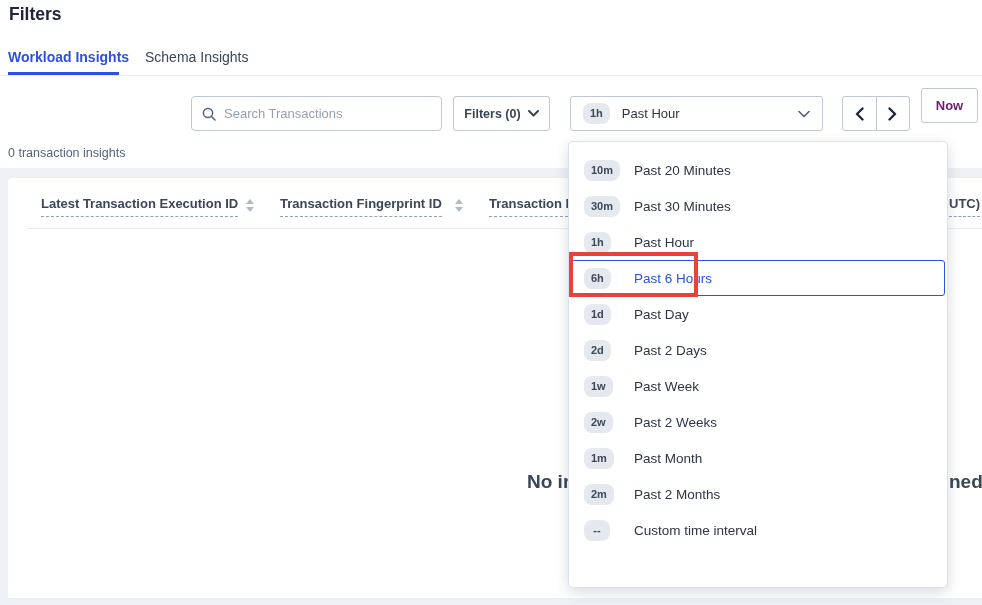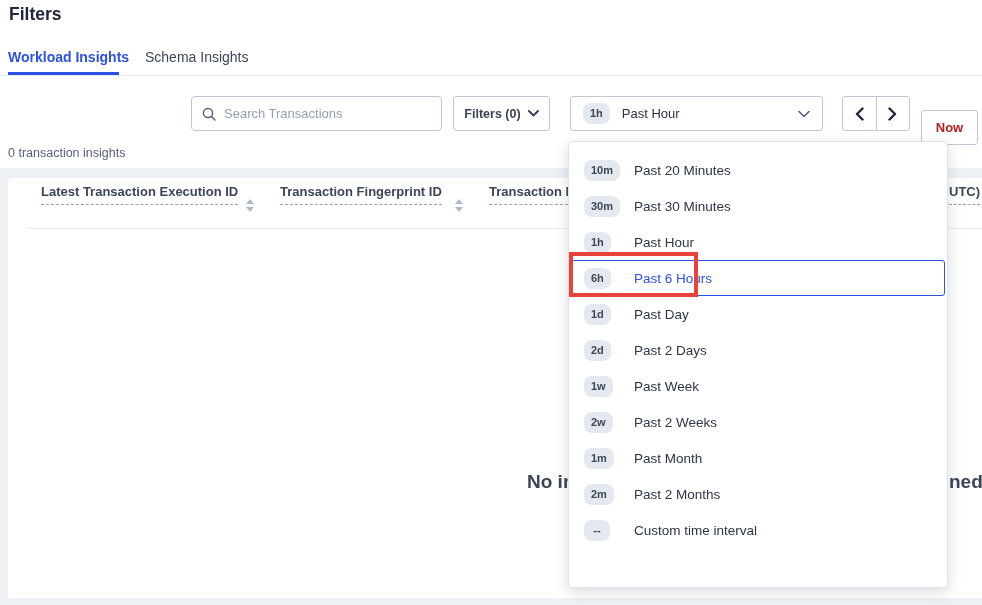--- a/index.html
+++ b/index.html
@@ -44,33 +44,33 @@
   }
   .time-btn .label { margin-left:12px; font-size:13px; color:#2c3545; }
   .time-btn .chev { margin-left:auto; }
   .arrow-group {
     left:842px; top:96px; width:68px; height:35px; border:1px solid #c0c6d2; border-radius:3px;
     display:flex; background:#fff;
   }
   .arrow-cell { flex:1; display:flex; align-items:center; justify-content:center; cursor:pointer; }
   .arrow-cell.first { border-right:1px solid #c0c6d2; }
   .now-btn {
-    left:921px; top:110px; width:57px; height:35px; border:1px solid #c0c6d2; border-radius:3px;
+    left:921px; top:88px; width:57px; height:35px; border:1px solid #c0c6d2; border-radius:3px;
     background:#fff; display:flex; align-items:center; justify-content:center;
-    font-size:13px; font-weight:600; color:#b91c1c; cursor:pointer;
+    font-size:13px; font-weight:600; color:#701a75; cursor:pointer;
   }
   .count-text { left:8px; top:146px; font-size:12.5px; color:#56627b; }
 
   
   .page-band { left:0; top:168px; width:982px; height:437px; background:#edf1f6; }
   .table-card { left:8px; top:178px; width:974px; height:420px; background:#ffffff; border-radius:4px 0 0 0; }
 
   
   .th {
-    top:184px; font-size:13px; font-weight:700; color:#3b4657;
+    top:196px; font-size:13px; font-weight:700; color:#3b4657;
     padding-bottom:5px; border-bottom:1px dashed #93a1b6; white-space:nowrap; z-index:2;
   }
   .th-clip { overflow:hidden; }
   .sort-icon { top:199px; display:flex; flex-direction:column; align-items:center; gap:3px; z-index:2; }
   .sort-icon .up { width:0; height:0; border-left:4px solid transparent; border-right:4px solid transparent; border-bottom:5px solid #aeb9ca; }
   .sort-icon .dn { width:0; height:0; border-left:4px solid transparent; border-right:4px solid transparent; border-top:5px solid #aeb9ca; }
   .header-line { left:27px; top:228px; width:955px; height:1px; background:#e7ecf3; z-index:2; }
 
   
   .empty-frag { top:471px; font-size:19px; font-weight:700; color:#3b4657; white-space:nowrap; z-index:3; }

